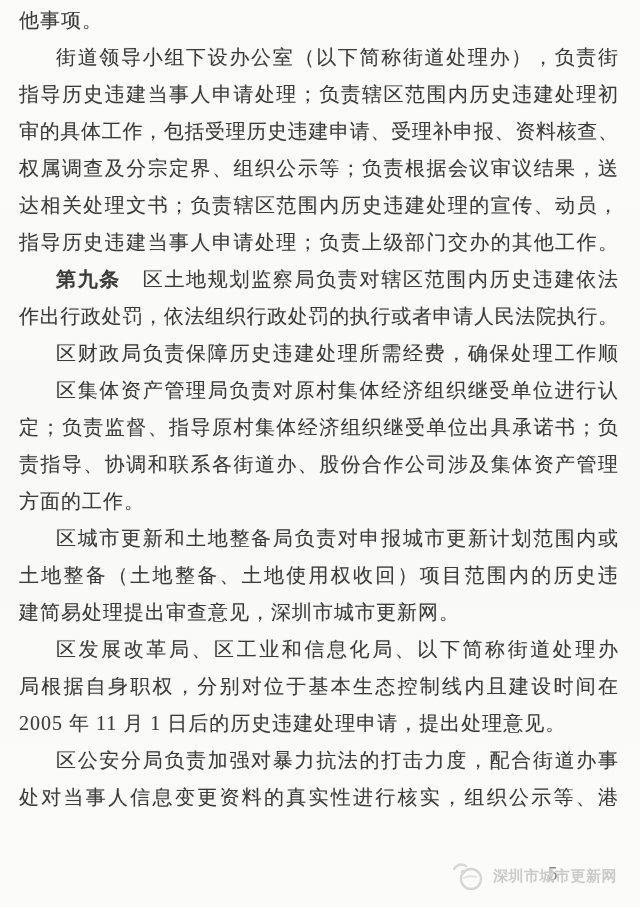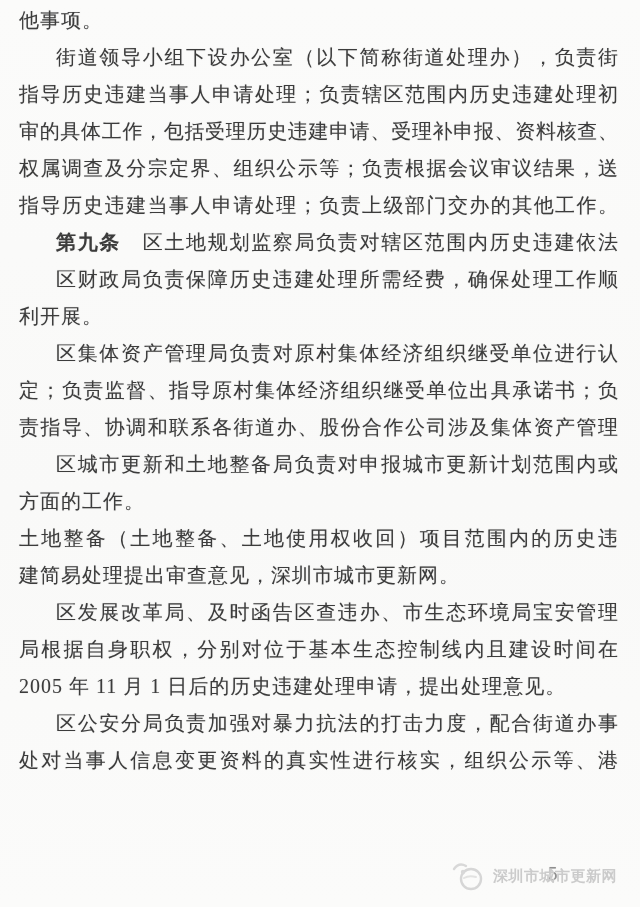--- a/index.html
+++ b/index.html
@@ -65,32 +65,33 @@
 <body>
 
 <div class="page">
 
   <div class="text-block" id="lines">
       <div class="line">他事项。</div>
       <div class="line indent stretch">街道领导小组下设办公室（以下简称街道处理办），负责街</div>
       <div class="line stretch">指导历史违建当事人申请处理；负责辖区范围内历史违建处理初</div>
       <div class="line stretch">审的具体工作，包括受理历史违建申请、受理补申报、资料核查、</div>
       <div class="line stretch">权属调查及分宗定界、组织公示等；负责根据会议审议结果，送</div>
+      <div class="line stretch">达相关处理文书；负责辖区范围内历史违建处理的宣传、动员，</div>
       <div class="line stretch">指导历史违建当事人申请处理；负责上级部门交办的其他工作。</div>
       <div class="line indent stretch"><b>第九条</b>　区土地规划监察局负责对辖区范围内历史违建依法</div>
+      <div class="line stretch">作出行政处罚，依法组织行政处罚的执行或者申请人民法院执行。</div>
       <div class="line indent stretch">区财政局负责保障历史违建处理所需经费，确保处理工作顺</div>
-      <div class="line">利开展。</div>
       <div class="line indent stretch">区集体资产管理局负责对原村集体经济组织继受单位进行认</div>
       <div class="line stretch">定；负责监督、指导原村集体经济组织继受单位出具承诺书；负</div>
       <div class="line stretch">责指导、协调和联系各街道办、股份合作公司涉及集体资产管理</div>
+      <div class="line">方面的工作。</div>
       <div class="line indent stretch">区城市更新和土地整备局负责对申报城市更新计划范围内或</div>
-      <div class="line">方面的工作。</div>
       <div class="line stretch">土地整备（土地整备、土地使用权收回）项目范围内的历史违</div>
       <div class="line">建简易处理提出审查意见，深圳市城市更新网。</div>
-      <div class="line indent stretch">区发展改革局、及时函告区查违办、市生态环境局宝安管理</div>
+      <div class="line indent stretch">区发展改革局、区工业和信息化局、以下简称街道处理办</div>
       <div class="line stretch">局根据自身职权，分别对位于基本生态控制线内且建设时间在</div>
       <div class="line">2005 年 11 月 1 日后的历史违建处理申请，提出处理意见。</div>
       <div class="line indent stretch">区公安分局负责加强对暴力抗法的打击力度，配合街道办事</div>
       <div class="line stretch">处对当事人信息变更资料的真实性进行核实，组织公示等、港</div>
     </div>
 
   <span class="pagenum">5</span>
 
   <div class="watermark">
     <span class="wm-logo">

